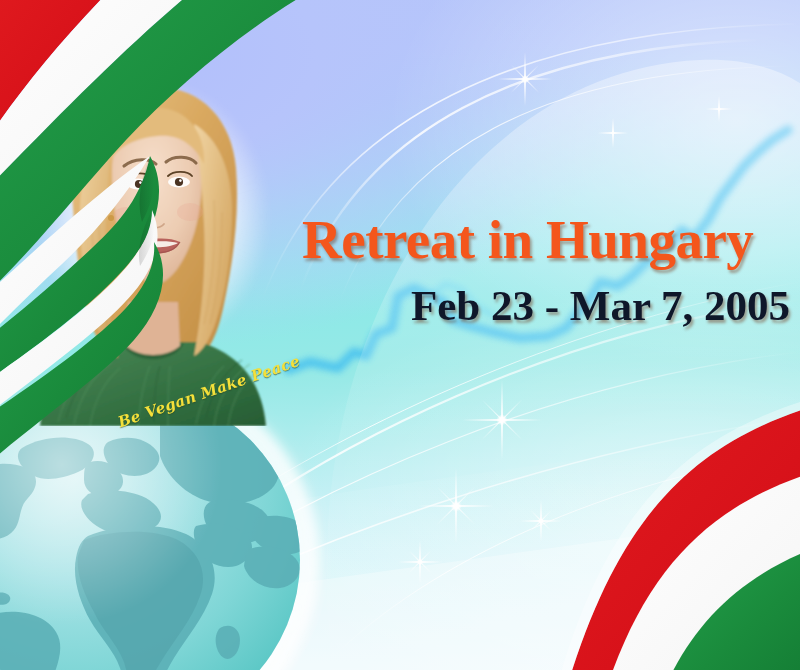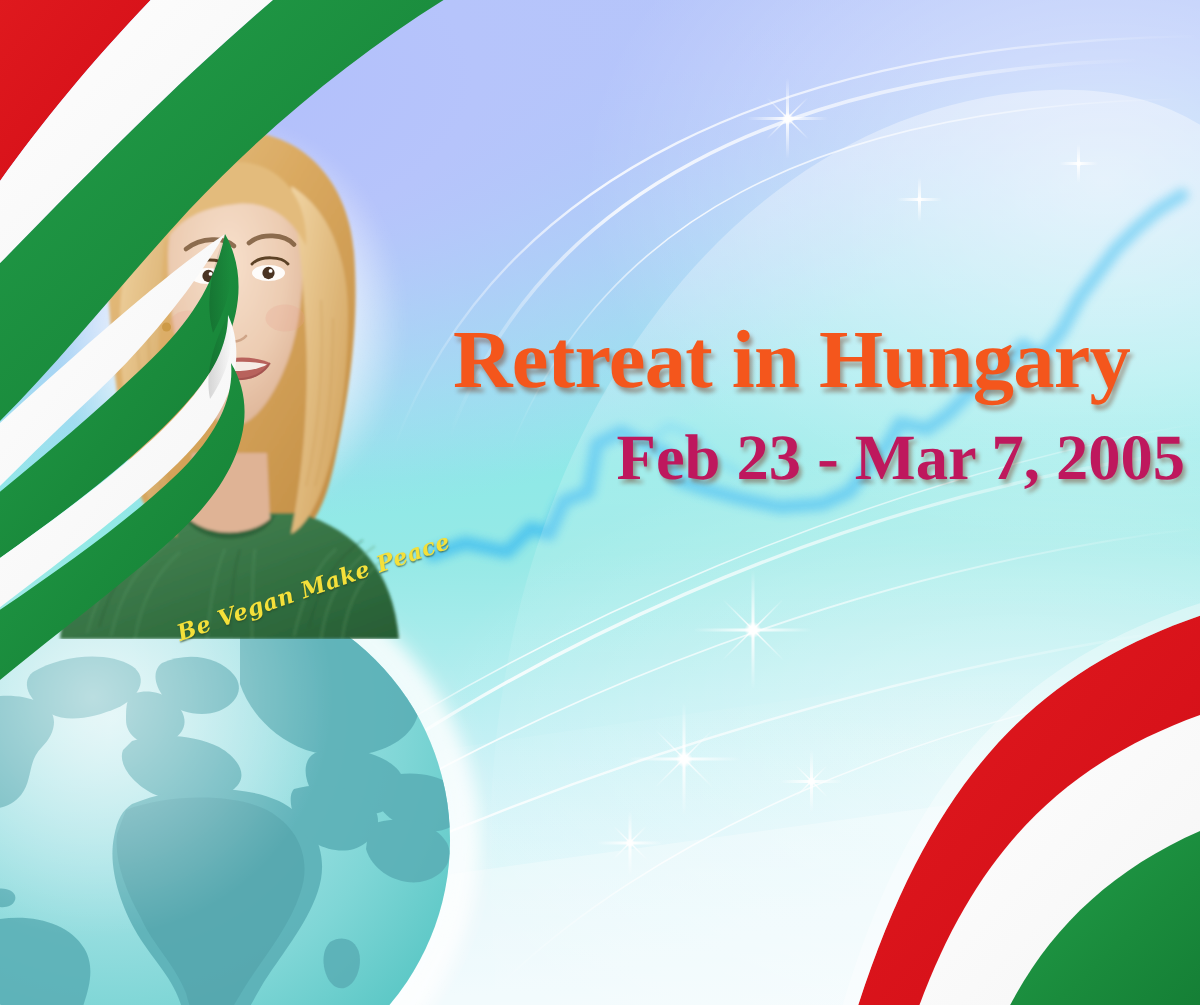--- a/index.html
+++ b/index.html
@@ -123,21 +123,21 @@
     letter-spacing:-0.5px;
     text-shadow:2px 3px 3px rgba(110,40,10,.42);
     white-space:nowrap;
   }
   .title-sub{
     position:absolute;left:384px;top:283px;
     font-family:"Liberation Serif","DejaVu Serif",serif;
     font-weight:bold;
     font-size:43px;
     line-height:46px;
-    color:#be185d;
+    color:#0f172a;
     letter-spacing:0px;
     text-shadow:2px 3px 3px rgba(110,40,10,.42);
     white-space:nowrap;
   }
 </style>
 </head>
 <body>
 
 <div id="poster">
 

